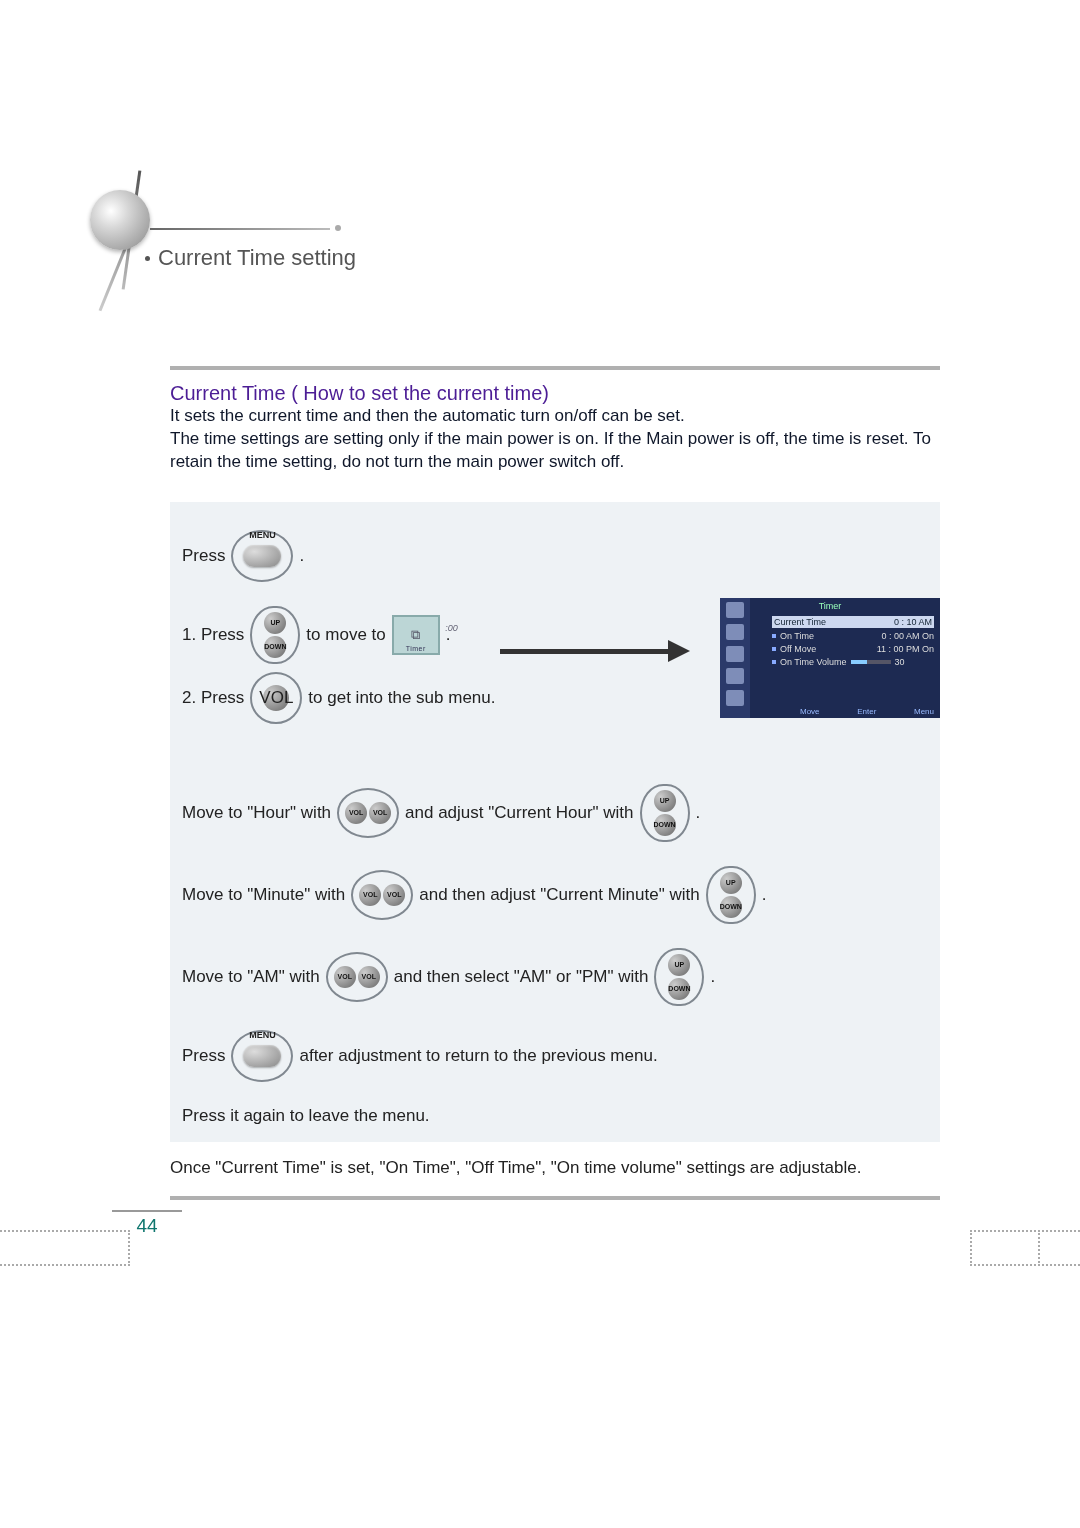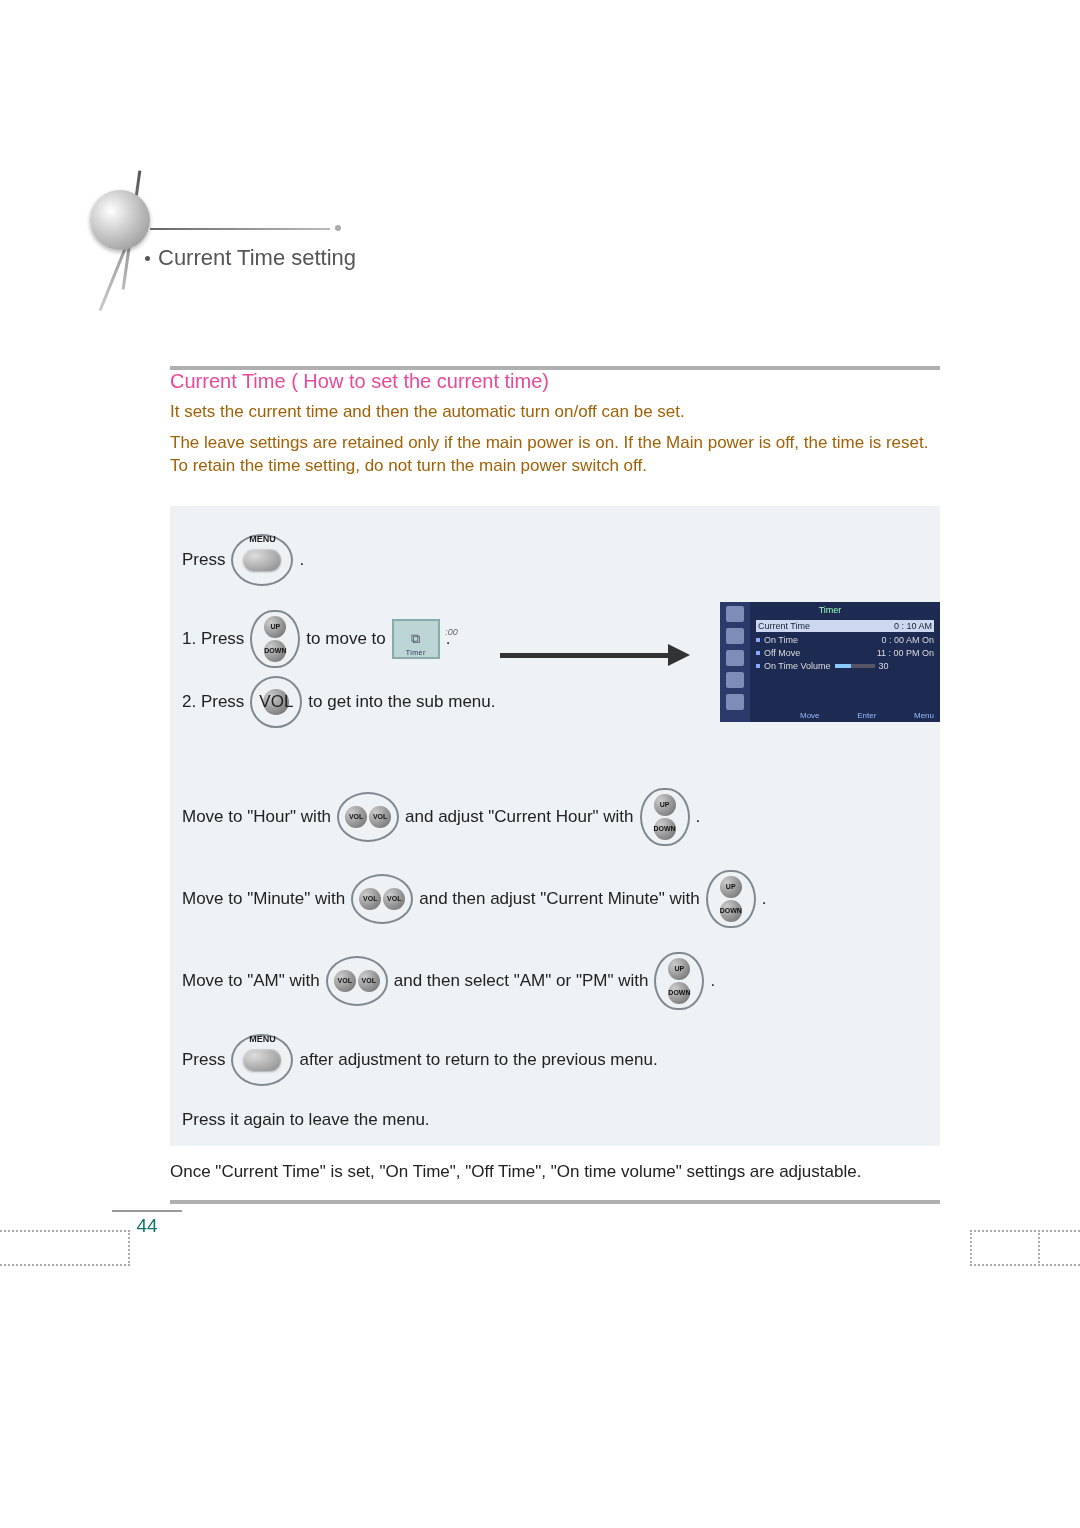--- a/index.html
+++ b/index.html
@@ -36,22 +36,22 @@
     position:absolute; top:245px; left:145px;
   }
   .titles .row { display:flex; align-items:center; gap:8px; font-size:22px; color:#555; }
   .titles .bullet { width:5px; height:5px; background:#555; border-radius:50%; display:inline-block; }
 
   
   .main {
     position:absolute; top:366px; left:170px; width:770px;
     border-top: 4px solid #b0b0b0;
   }
-  .section-heading { font-size:20px; color:#ec4899; }
-  .section-body { margin-top:8px; font-size:17px; line-height:1.35; color:#a16207; }
+  .section-heading { margin-top:12px; font-size:20px; color:#4c1d95; }
+  .section-body { margin-top:0; font-size:17px; line-height:1.35; color:#0f172a; }
 
   .steps { position:relative; margin-top:28px; background:#eef2f5; padding:14px 12px 8px; }
   .step-row { display:flex; align-items:center; gap:6px; font-size:17px; color:#222; margin:14px 0 24px; flex-wrap:wrap;}
   .step-row.tight { margin:8px 0 8px; }
 
   .btn-oval {
     display:inline-flex; align-items:center; justify-content:center;
     width:52px; height:52px; border:2.5px solid #808890; border-radius:50%/50%;
     position:relative; background:#eef2f5;
   }
@@ -94,21 +94,21 @@
 
   
   .osd {
     position:absolute; top:96px; right:0; width:220px; height:120px;
     background:#1d2a52; color:#ddd; font-size:9px;
   }
   .osd .side-icons { position:absolute; left:0; top:0; width:30px; height:100%; background:#2b3a6a; display:flex; flex-direction:column; align-items:center; padding-top:4px; gap:6px;}
   .osd .side-icons .ico { width:18px; height:16px; background:#7e8db8; border-radius:2px; }
   .osd .title { position:absolute; top:3px; left:50%; transform:translateX(-50%); font-size:9px; color:#9fb; }
   .osd .rows { position:absolute; left:36px; top:18px; right:6px; display:flex; flex-direction:column; gap:3px; }
-  .osd .row { display:flex; align-items:center; gap:4px; }
+  .osd .row { display:flex; align-items:center; gap:4px;margin-left:16px; }
   .osd .bar { display:inline-block; height:4px; width:40px; background:#556; position:relative; }
   .osd .bar .fill { position:absolute; left:0; top:0; bottom:0; width:40%; background:#8cf; }
   .osd .first { background:#cdd8f0; color:#123; padding:1px 2px; }
   .osd .bullet { width:4px; height:4px; background:#8af; display:inline-block; }
   .osd .footer { position:absolute; bottom:2px; left:36px; right:6px; display:flex; justify-content:space-between; font-size:8px; color:#9bf;padding-left:44px; }
 
   .closing-rule { margin-top:18px; height:4px; background:#b0b0b0; }
   .after-steps { margin-top:16px; font-size:17px; }
 
   
@@ -135,21 +135,21 @@
   <div class="titles">
     <div class="row">
       <span class="bullet"></span>
       <span>Current Time setting</span>
     </div>
   </div>
 
   <div class="main">
     <div class="section-heading">Current Time ( How to set the current time)</div>
     <div class="section-body">It sets the current time and then the automatic turn on/off can be set.</div>
-    <div class="section-body">The leave settings are retained only if the main power is on. If the Main power is off, the time is reset. To retain the time setting, do not turn the main power switch off.</div>
+    <div class="section-body">The time settings are setting only if the main power is on. If the Main power is off, the time is reset. To retain the time setting, do not turn the main power switch off.</div>
 
     <div class="steps">
 
       <div class="step-row">
         <span>Press</span>
         <span class="btn-oval btn-wide">
           <span class="btn-label-top">MENU</span>
           <span class="btn-inner"></span>
         </span>
         <span>.</span>

